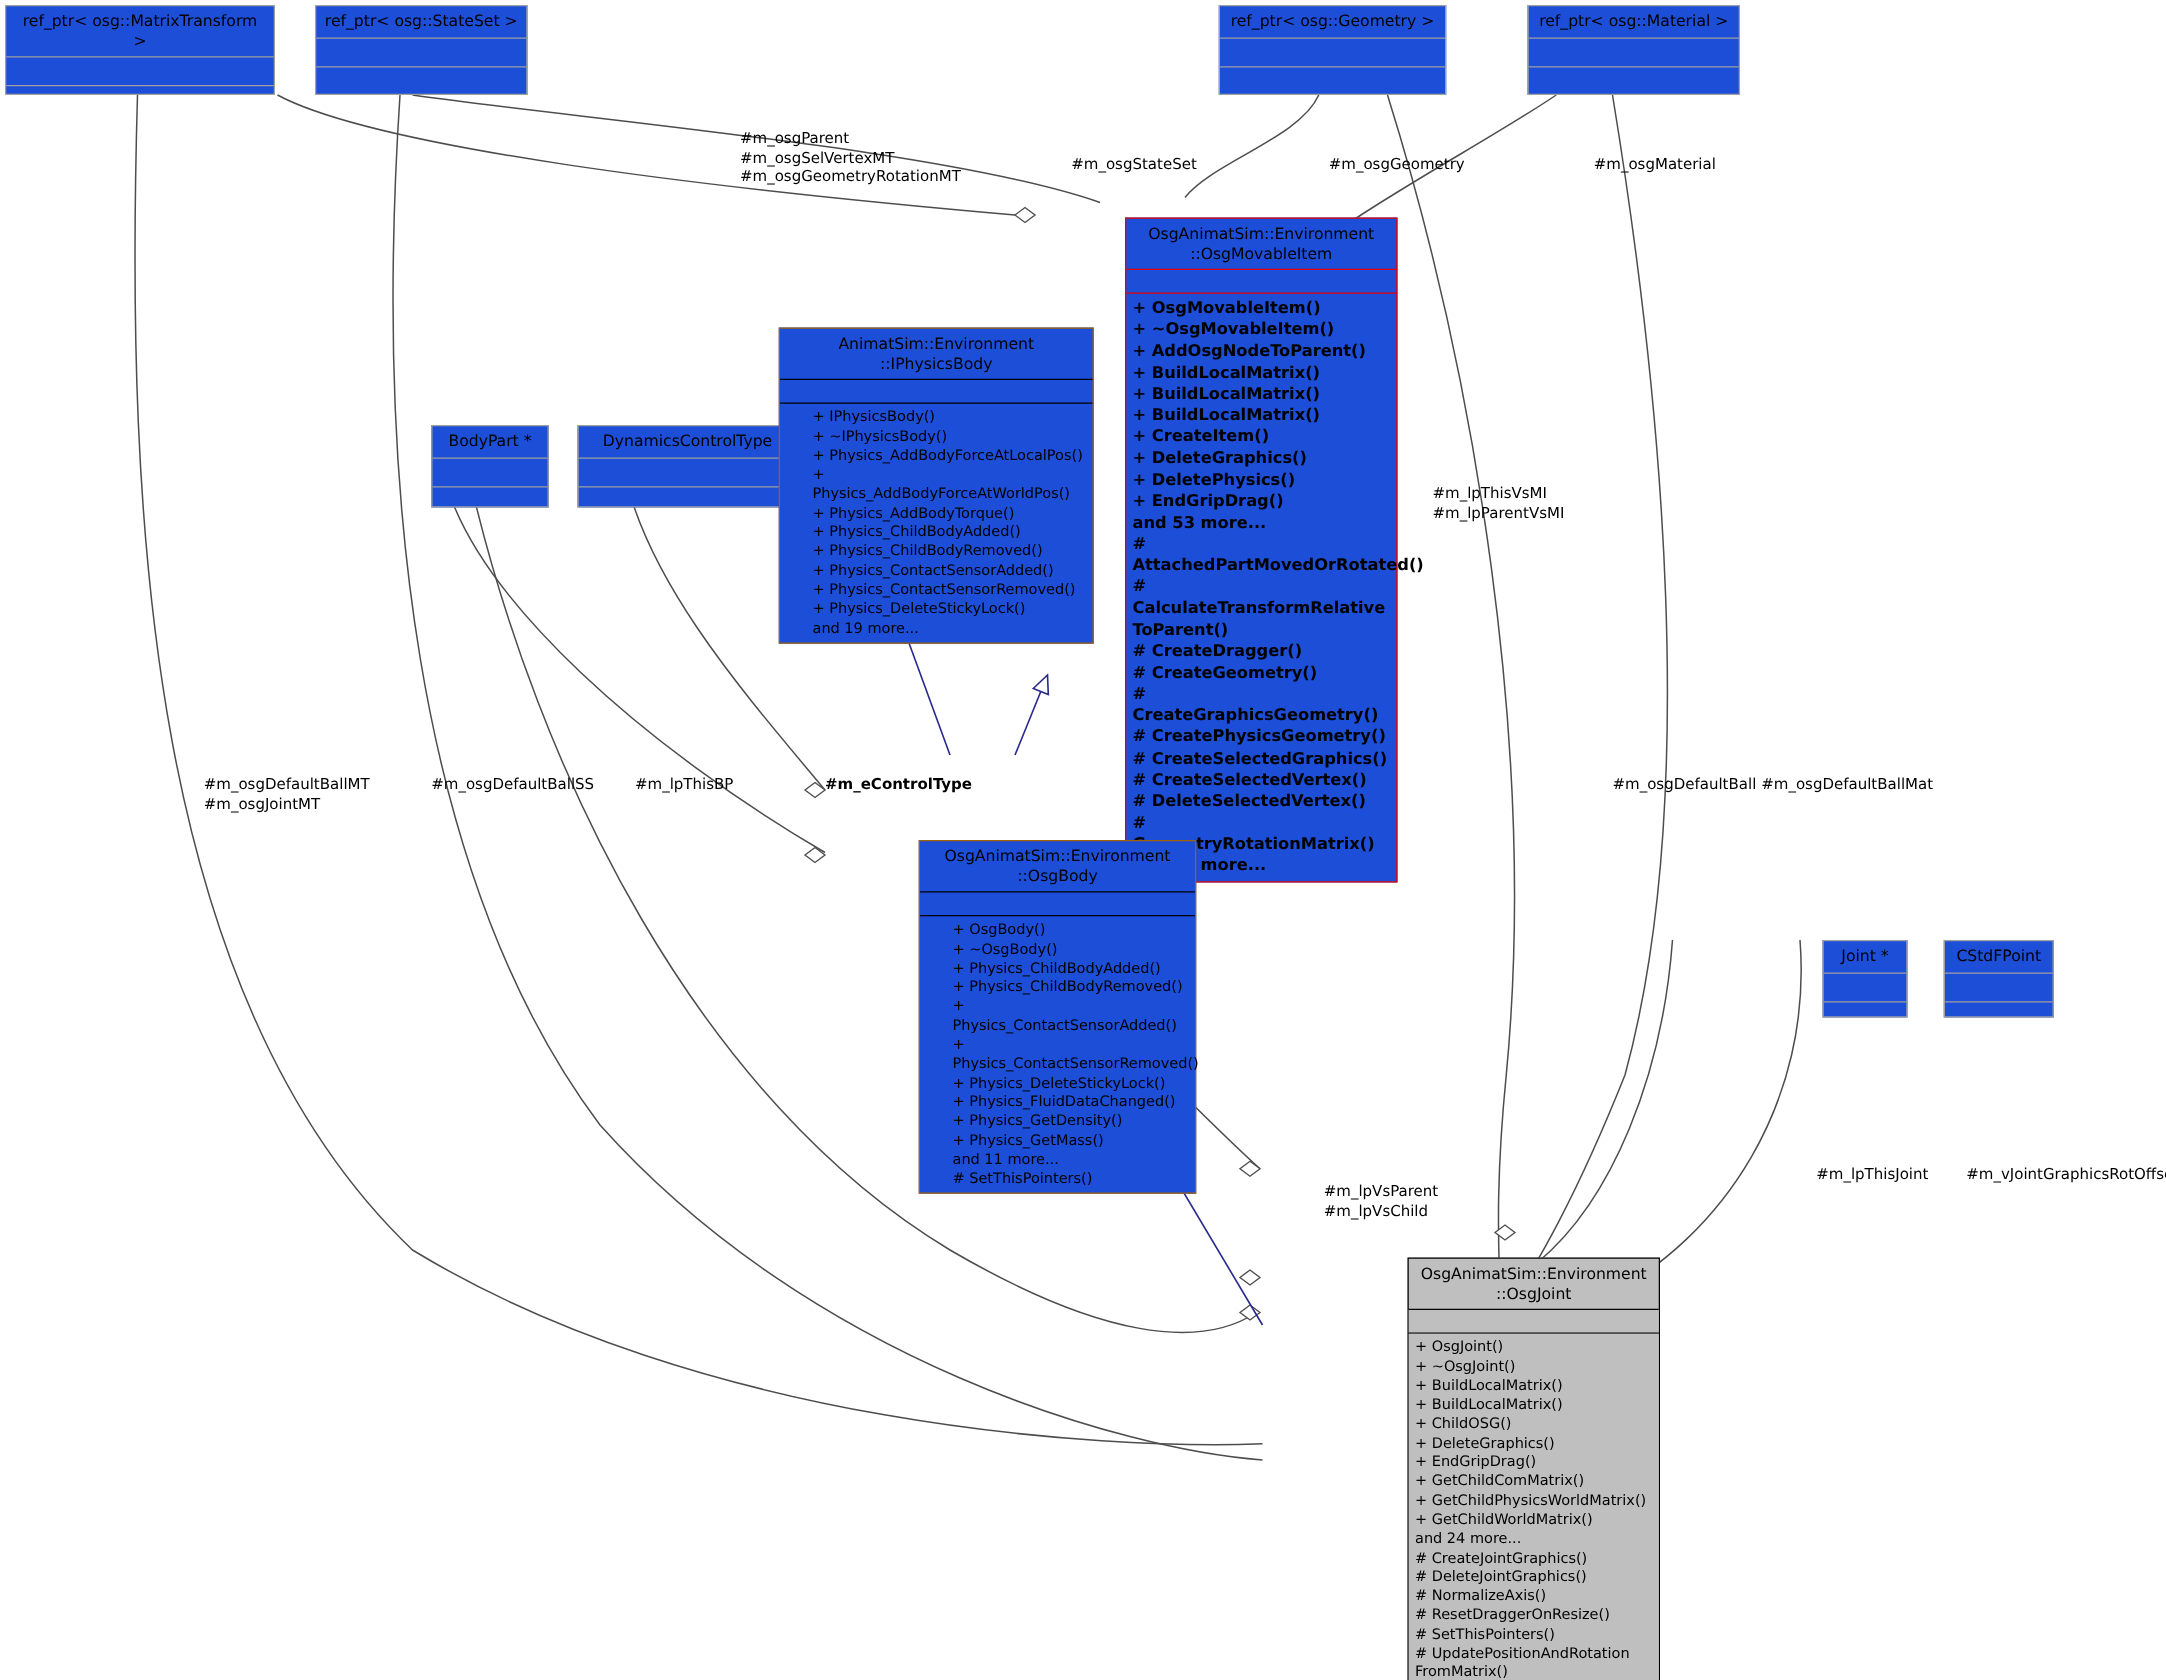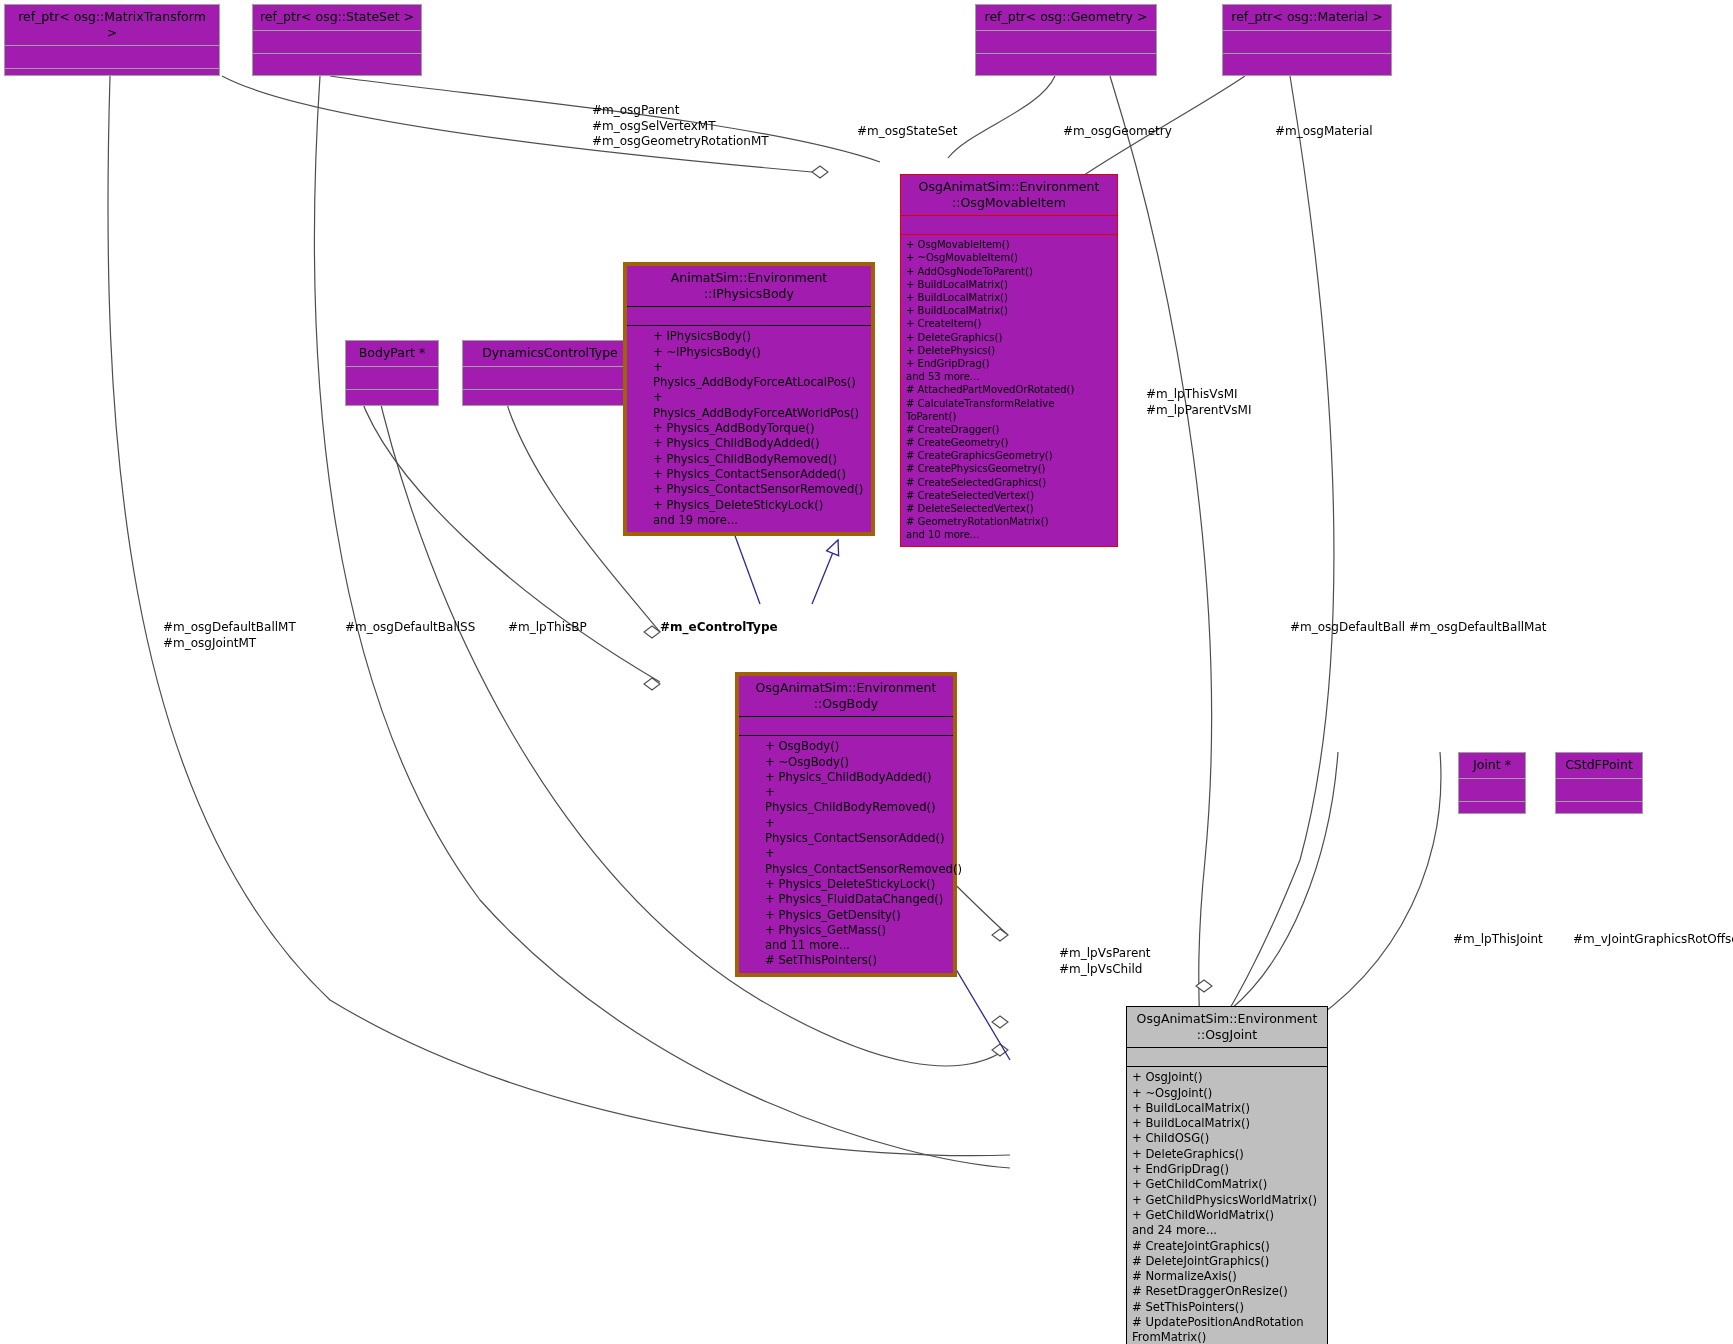--- a/index.html
+++ b/index.html
@@ -1,46 +1,46 @@
 <!DOCTYPE html>
 <html><head>
 <meta charset="utf-8">
 <style>
   html,body{margin:0;padding:0;background:#ffffff;}
   body{font-family:"DejaVu Sans","Liberation Sans",sans-serif;}
   #canvas{position:relative;width:1733px;height:1344px;background:#fff;overflow:hidden;}
   svg.edges{position:absolute;left:0;top:0;width:1733px;height:1344px;pointer-events:none;}
 
-  .node{position:absolute;box-sizing:border-box;background:#a21caf;}
+  .node{position:absolute;box-sizing:border-box;background:#1d4ed8;}
   .node .title{text-align:center;padding:4px 6px 5px 6px;line-height:1.25;white-space:pre-line;}
   .node .sep{height:0;border-top:1px solid #000;}
   .node .attrs{min-height:18px;}
   .node .meths{padding:3px 5px 4px 5px;line-height:1.32;}
   .node .meths div{white-space:pre-wrap;}
 
   
   .plain{border:1px solid #a0a0a0;}
   .plain .sep{border-top:1px solid #a0a0a0;}
   .plain .title{font-size:12.5px;color:#000;}
   .plain .attrs{height:22px;}
   .plain .row3{height:22px;}
 
   
-  .blk{border:4px solid #a16207;}
+  .blk{border:1px solid #a16207;}
   .blk .sep{border-top:1px solid #000;}
   .blk .title{font-size:12.5px;}
   .blk .attrs{height:16px;}
   .blk .meths{font-size:11.6px;margin-left:21px;}
 
   
   .red{border:1px solid #e30000;}
   .red .sep{border-top:1px solid #e30000;}
   .red .title{font-size:12.5px;}
   .red .attrs{height:18px;}
-  .red .meths{font-size:10px;}
+  .red .meths{font-size:13px;font-weight:bold;}
 
   
   .gray{border:1px solid #000;background:#bfbfbf;}
   .gray .sep{border-top:1px solid #000;}
   .gray .title{font-size:12.5px;}
   .gray .attrs{height:18px;background:#bfbfbf;}
   .gray .meths{font-size:11.6px;background:#bfbfbf;}
 
   .elabel{position:absolute;font-size:12px;color:#000;line-height:1.3;white-space:pre-line;}
 </style>

